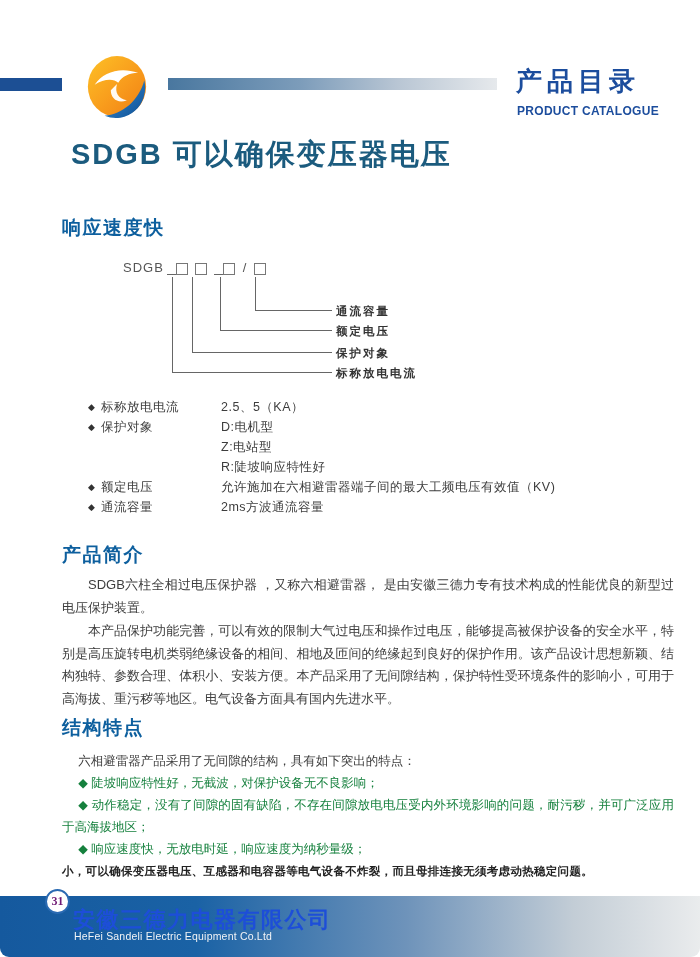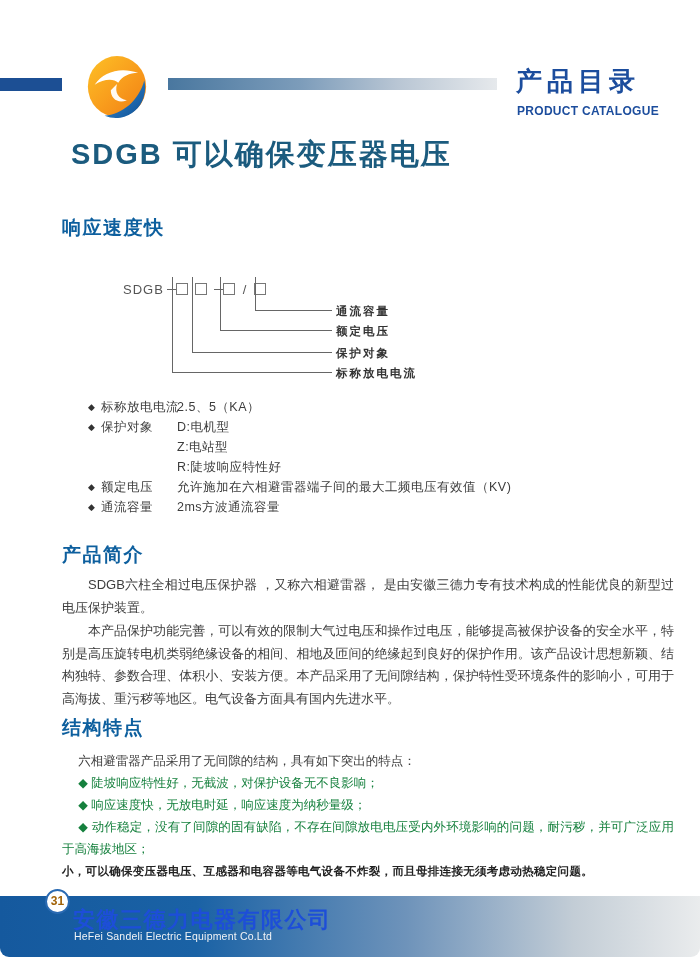--- a/index.html
+++ b/index.html
@@ -21,40 +21,40 @@
               color:#1b5b7e;letter-spacing:2px;white-space:nowrap;}
 
   
   .sec-heading{position:absolute;left:62px;font-size:19px;font-weight:bold;
                color:#0d5f9e;letter-spacing:1.5px;white-space:nowrap;}
   #model-heading{top:215px;}
   #intro-heading{top:542px;}
   #structure-heading{top:715px;}
 
   
-  .model-row{position:absolute;left:123px;top:259px;display:flex;align-items:center;height:16px;color:#555;margin-top:22px;}
+  .model-row{position:absolute;left:123px;top:259px;display:flex;align-items:flex-end;height:16px;color:#555;}
   .model-prefix{font-size:13px;letter-spacing:1px;color:#555;}
   .model-dash{width:9px;height:1px;background:#666;margin-left:3px;}
   .model-dash2{width:9px;height:1px;background:#666;margin-left:7px;}
   .model-box{width:10px;height:10px;border:1px solid #777;background:#fff;}
   .mb1{margin-left:0;}
   .mb2{margin-left:7px;}
   .mb3{margin-left:0;}
   .mb4{margin-left:0;}
   .model-slash{font-size:13px;color:#555;margin:0 8px;}
   .dline{position:absolute;background:#666;}
   .dlabel{position:absolute;left:336px;font-size:11.5px;font-weight:bold;color:#333;
           letter-spacing:2px;white-space:nowrap;}
 
   
   .spec-list{position:absolute;left:88px;top:397px;width:575px;}
   .spec-row{display:flex;height:20px;line-height:20px;font-size:12.5px;color:#3d3d3d;}
   .spec-bullet{width:13px;font-size:9px;color:#333;}
   .spec-term{width:76px;letter-spacing:0.5px;white-space:nowrap;}
-  .spec-value{flex:1;letter-spacing:0.5px;white-space:nowrap;}
+  .spec-value{flex:1;letter-spacing:0.5px;white-space:nowrap;padding-left:44px;}
 
   
   .body-p{position:absolute;left:62px;width:612px;font-size:13px;line-height:22.5px;
           text-align:justify;color:#3d3d3d;margin:0;}
   #intro-p1{top:574px;text-indent:2em;}
   #intro-p2{top:620px;text-indent:2em;}
 
   
   .structure-intro{position:absolute;left:62px;top:750px;width:612px;font-size:12.5px;
                    line-height:22px;text-indent:1.3em;color:#3d3d3d;}
@@ -62,22 +62,22 @@
   .feature{margin:0;font-size:12.5px;line-height:22px;text-indent:1.3em;
            text-align:justify;color:#15803d;}
   .note{position:absolute;left:62px;top:864px;width:612px;font-size:11.5px;font-weight:bold;
         color:#222;letter-spacing:0.3px;}
 
   
   .footer-bar{position:absolute;left:0;top:896px;width:700px;height:61px;
               background:linear-gradient(to right,#15599e 0%,#1a62a5 28%,#6e93ba 58%,#c3cdd6 82%,#eaeced 100%);}
   .page-badge{position:absolute;left:45px;top:889px;width:21px;height:21px;border-radius:50%;
               background:#fff;border:2px solid #2a6ab2;text-align:center;line-height:21px;
-              font-family:Liberation Sans, sans-serif;font-weight:bold;
-              font-size:12px;color:#a16207;z-index:2;}
+              font-family:Liberation Serif, serif;font-weight:bold;
+              font-size:12px;color:#701a75;z-index:2;}
   .company-cn{position:absolute;left:73px;top:905px;font-size:22px;font-weight:bold;
               color:#1d4ed8;letter-spacing:1.5px;white-space:nowrap;}
   .company-en{position:absolute;left:74px;top:930px;font-size:10.5px;color:#f2f4f6;
               letter-spacing:0.2px;white-space:nowrap;}
 </style>
 </head>
 <body>
 
 <div class="page">
 
@@ -171,22 +171,22 @@
   </div>
 
   <div class="sec-heading" id="intro-heading">产品简介</div>
   <p class="body-p" id="intro-p1">SDGB六柱全相过电压保护器 ，又称六相避雷器， 是由安徽三德力专有技术构成的性能优良的新型过电压保护装置。</p>
   <p class="body-p" id="intro-p2">本产品保护功能完善，可以有效的限制大气过电压和操作过电压，能够提高被保护设备的安全水平，特别是高压旋转电机类弱绝缘设备的相间、相地及匝间的绝缘起到良好的保护作用。该产品设计思想新颖、结构独特、参数合理、体积小、安装方便。本产品采用了无间隙结构，保护特性受环境条件的影响小，可用于高海拔、重污秽等地区。电气设备方面具有国内先进水平。</p>
 
   <div class="sec-heading" id="structure-heading">结构特点</div>
   <div class="structure-intro">六相避雷器产品采用了无间隙的结构，具有如下突出的特点：</div>
   <div class="features">
     <p class="feature">◆ 陡坡响应特性好，无截波，对保护设备无不良影响；</p>
+    <p class="feature">◆ 动作稳定，没有了间隙的固有缺陷，不存在间隙放电电压受内外环境影响的问题，耐污秽，并可广泛应用于高海拔地区；</p>
     <p class="feature">◆ 响应速度快，无放电时延，响应速度为纳秒量级；</p>
-    <p class="feature">◆ 动作稳定，没有了间隙的固有缺陷，不存在间隙放电电压受内外环境影响的问题，耐污秽，并可广泛应用于高海拔地区；</p>
   </div>
   <div class="note">小，可以确保变压器电压、互感器和电容器等电气设备不炸裂，而且母排连接无须考虑动热稳定问题。</div>
 
   <div class="footer-bar"></div>
   <div class="page-badge">31</div>
   <div class="company-cn">安徽三德力电器有限公司</div>
   <div class="company-en">HeFei Sandeli Electric Equipment Co.Ltd</div>
 
 </div>
 

